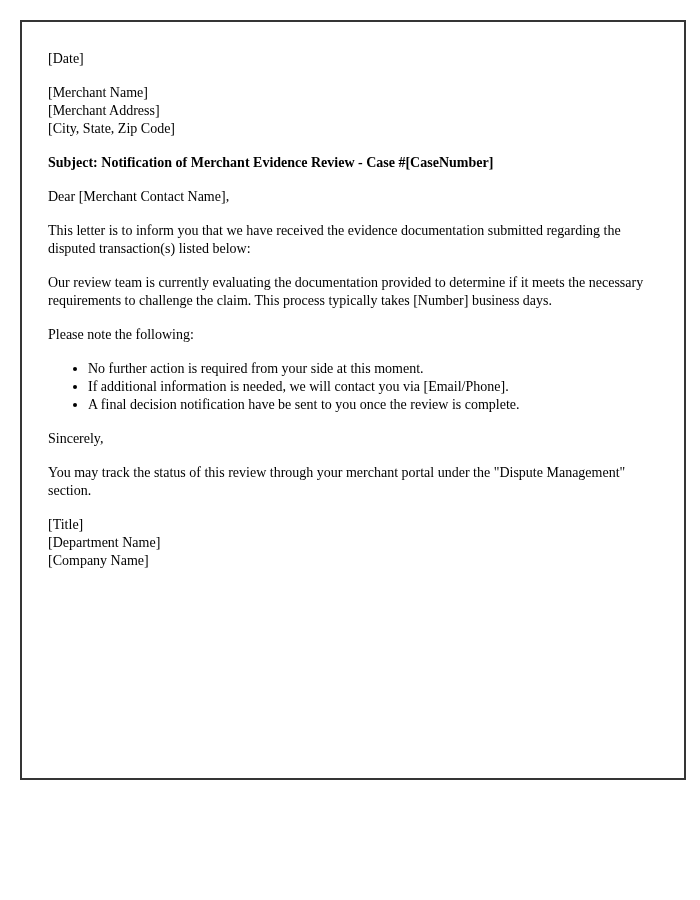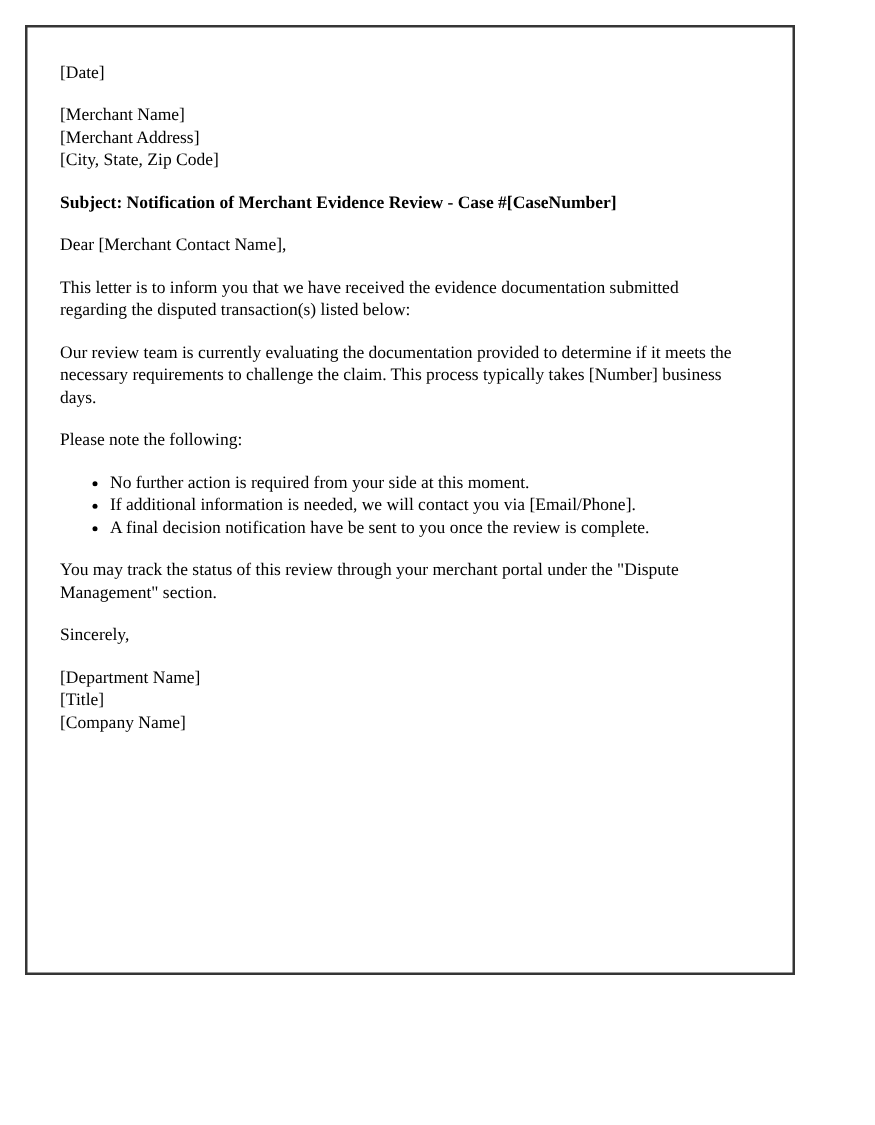--- a/index.html
+++ b/index.html
@@ -11,21 +11,21 @@
     width: 700px;
     height: 900px;
     position: relative;
     font-family: "Liberation Serif", "DejaVu Serif", serif;
     color: #000000;
   }
   .document-frame {
     position: absolute;
     left: 20px;
     top: 20px;
-    width: 616px;
+    width: 666px;
     height: 760px;
     box-sizing: border-box;
     border: 2px solid #353535;
     background: #ffffff;
     padding: 28px 40px 0 26px;
     overflow: hidden;
   }
   .para {
     margin: 0 0 16px 0;
     font-size: 14px;
@@ -77,23 +77,23 @@
   <p class="para">Our review team is currently evaluating the documentation provided to determine if it meets the necessary requirements to challenge the claim. This process typically takes [Number] business days.</p>
 
   <p class="para">Please note the following:</p>
 
   <ul class="detail-list">
     <li>No further action is required from your side at this moment.</li>
     <li>If additional information is needed, we will contact you via [Email/Phone].</li>
     <li>A final decision notification have be sent to you once the review is complete.</li>
   </ul>
 
+  <p class="para">Sincerely,</p>
+
   <p class="para">You may track the status of this review through your merchant portal under the "Dispute Management" section.</p>
 
-  <p class="para">Sincerely,</p>
-
   <div class="block">
+    <div class="line">[Title]</div>
     <div class="line">[Department Name]</div>
-    <div class="line">[Title]</div>
     <div class="line">[Company Name]</div>
   </div>
 
 </div>
 
 </body></html>

